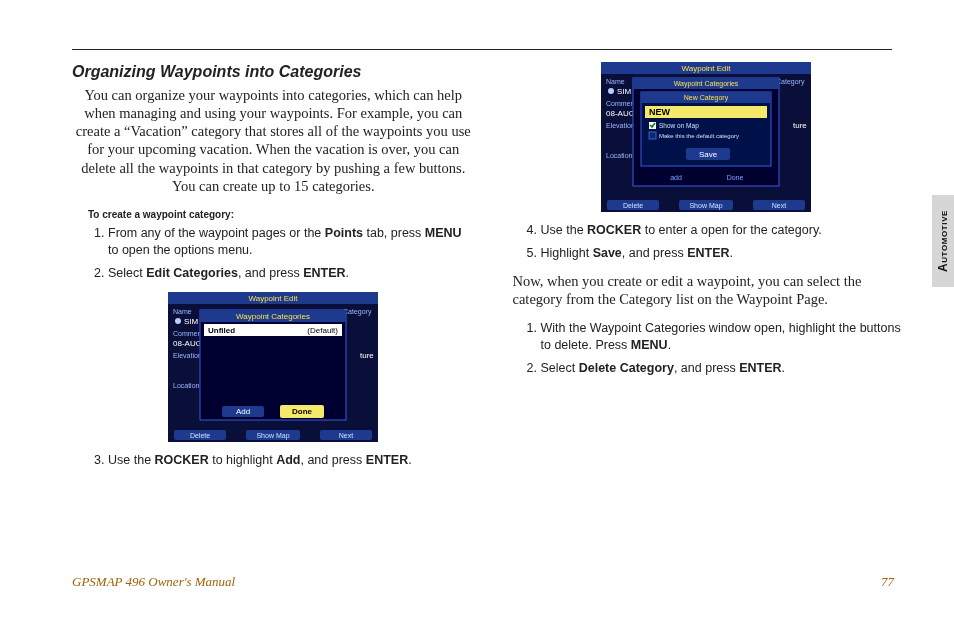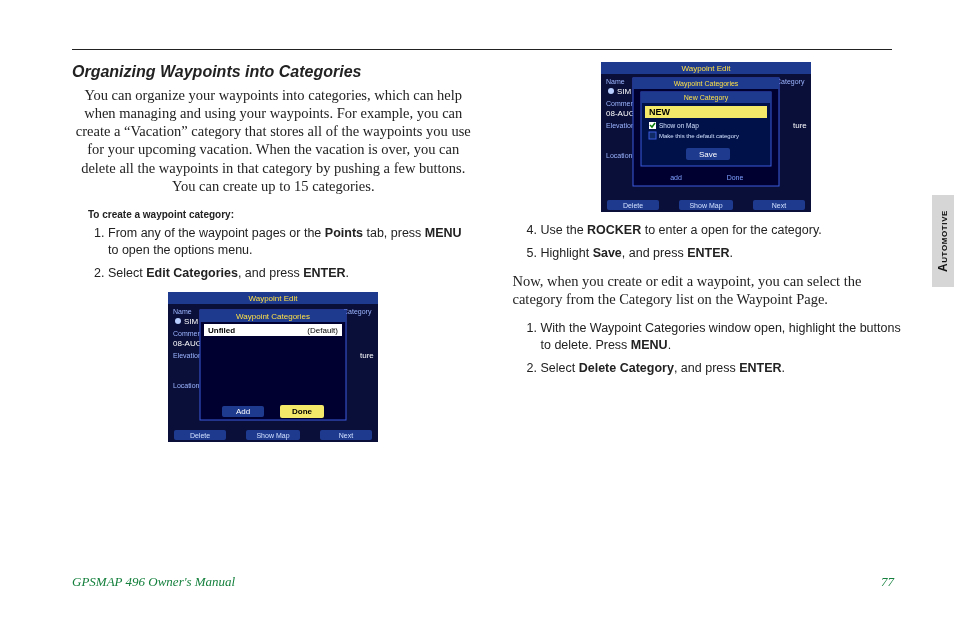--- a/index.html
+++ b/index.html
@@ -102,21 +102,21 @@
     white-space: nowrap;
   }
   .footer {
     position: absolute;
     left: 72px;
     right: 60px;
     bottom: 28px;
     display: flex;
     justify-content: space-between;
     font-style: italic;
-    color: #15803d;
+    color: #a16207;
     font-size: 13px;
     font-family: "Times New Roman", Times, serif;
   }
 
   
   svg text { font-family: Arial, Helvetica, sans-serif; }
 </style>
 </head>
 <body>
 
@@ -169,20 +169,25 @@
 
         <rect x="0" y="136" width="210" height="14" fill="#0a0f3a"></rect>
         <rect x="6" y="138" width="52" height="10" rx="2" fill="#1e3a8f"></rect>
         <text x="32" y="146" text-anchor="middle" fill="#cfe0ff" font-size="7">Delete</text>
         <rect x="78" y="138" width="54" height="10" rx="2" fill="#1e3a8f"></rect>
         <text x="105" y="146" text-anchor="middle" fill="#cfe0ff" font-size="7">Show Map</text>
         <rect x="152" y="138" width="52" height="10" rx="2" fill="#1e3a8f"></rect>
         <text x="178" y="146" text-anchor="middle" fill="#cfe0ff" font-size="7">Next</text>
       </svg>
 
+      <ol start="3">
+        <li>
+          <span>Use the </span><b>ROCKER</b><span> to highlight </span><b>Add</b><span>, and press </span><b>ENTER</b><span>.</span>
+        </li>
+      </ol>
     </div>
 
     <div class="col">
 
       <svg class="shot" width="210" height="150" viewBox="0 0 210 150" style="margin-top:0">
         <rect x="0" y="0" width="210" height="150" fill="#0a0f3a"></rect>
         <rect x="0" y="0" width="210" height="12" fill="#1e3a8f"></rect>
         <text x="105" y="9" text-anchor="middle" fill="#fde047" font-size="8">Waypoint Edit</text>
         <text x="5" y="22" fill="#9db6ff" font-size="7">Name</text>
         <text x="16" y="32" fill="#fff" font-size="8">SIM</text>

